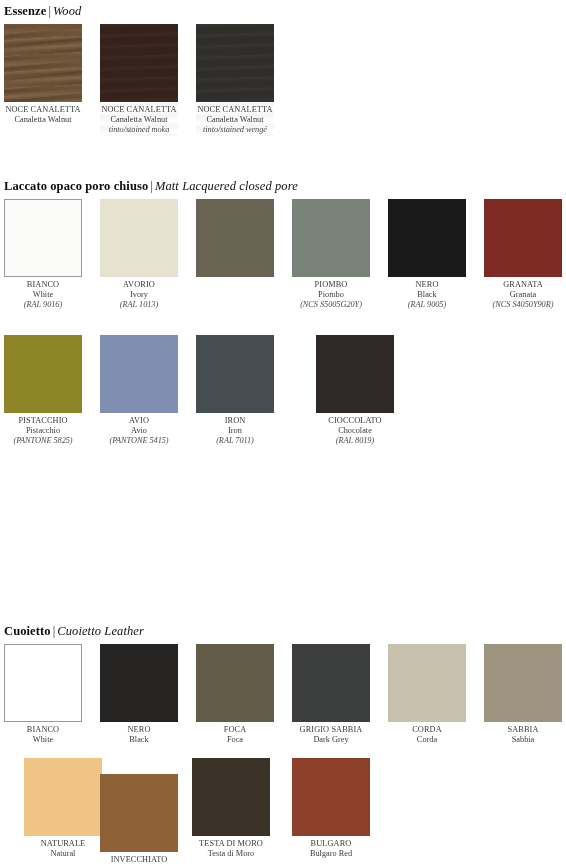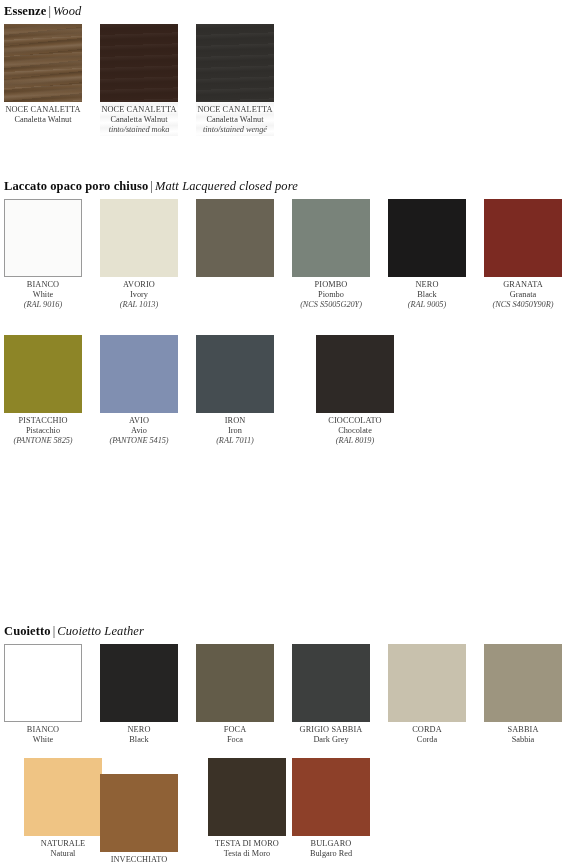--- a/index.html
+++ b/index.html
@@ -313,21 +313,21 @@
             <span class="cap-line cap-en">Natural</span>
           </div>
         </div>
         <div class="swatch-cell" style="left: 100px; margin-top: 16px;">
           <div class="swatch-chip" style="background: rgb(143, 97, 54);"></div>
           <div class="swatch-caption">
             <span class="cap-line cap-name">INVECCHIATO</span>
             <span class="cap-line cap-en">Invecchiato</span>
           </div>
         </div>
-        <div class="swatch-cell" style="left: 208px;">
+        <div class="swatch-cell" style="left: 192px;">
           <div class="swatch-chip" style="background: rgb(59, 50, 39);"></div>
           <div class="swatch-caption">
             <span class="cap-line cap-name">TESTA DI MORO</span>
             <span class="cap-line cap-en">Testa di Moro</span>
           </div>
         </div>
         <div class="swatch-cell" style="left: 292px;">
           <div class="swatch-chip" style="background: rgb(141, 64, 41);"></div>
           <div class="swatch-caption">
             <span class="cap-line cap-name">BULGARO</span>

